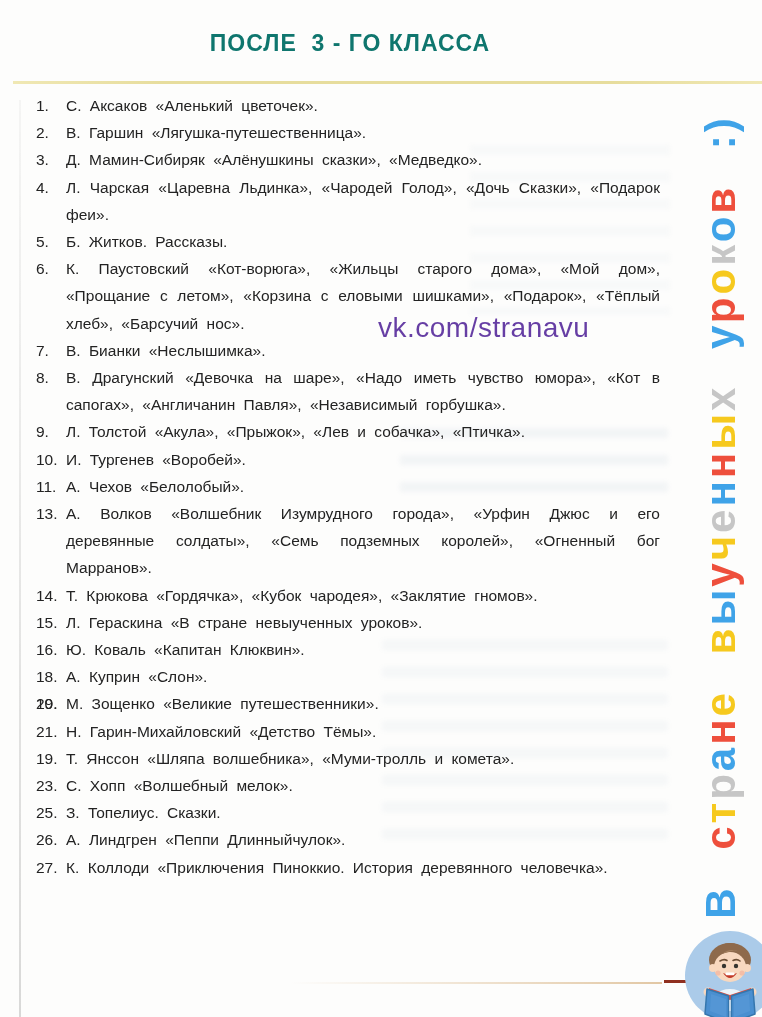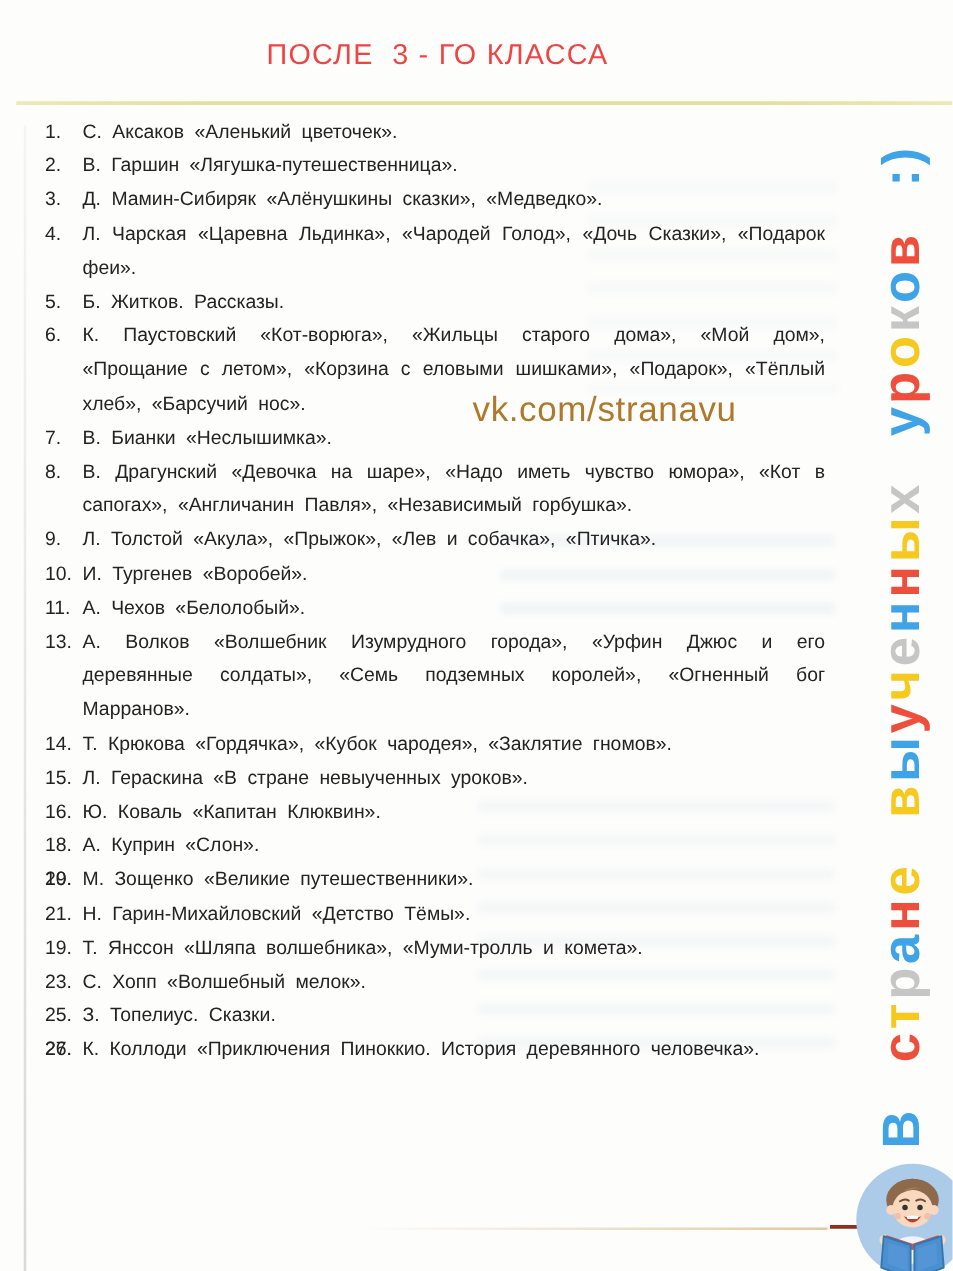--- a/index.html
+++ b/index.html
@@ -6,21 +6,21 @@
   body{
     width:762px;height:1017px;position:relative;overflow:hidden;
     background:#fdfdfc;
     font-family:"Liberation Sans", sans-serif;
   }
   .page{position:absolute;inset:0;}
 
   
   .title{
     position:absolute;top:30px;left:0;width:700px;
-    text-align:center;font-size:23px;font-weight:400;color:#ef4444;
+    text-align:center;font-size:23px;font-weight:700;color:#0f766e;
     letter-spacing:1px;white-space:pre;margin:0;
   }
   .divider{
     position:absolute;top:81px;left:13px;right:0;height:3px;
     background:linear-gradient(90deg,#f0e8b4,#e7dd9d 20%,#e7dd9d 80%,#f0e8b4);
   }
 
   
   .list{
     position:absolute;top:92px;left:36px;width:624px;
@@ -28,21 +28,21 @@
   }
   .item{
     position:relative;padding-left:30px;
     text-align:justify;word-spacing:4px;
   }
   .item .num{position:absolute;left:0;top:0;}
 
   
   .watermark{
     position:absolute;left:378px;top:312px;
-    font-size:28px;color:#a16207;opacity:.85;letter-spacing:.5px;
+    font-size:28px;color:#4c1d95;opacity:.85;letter-spacing:.5px;
   }
 
   
   .banner-wrap{position:absolute;left:688px;top:88px;width:64px;height:858px;}
   .banner{
     position:absolute;left:4px;top:858px;width:858px;height:58px;
     transform-origin:0 0;transform:rotate(-90deg);
     font-size:42px;font-weight:bold;line-height:58px;
     letter-spacing:3px;word-spacing:24px;white-space:nowrap;text-align:center;
   }
@@ -201,20 +201,21 @@
       </div>
 
 
       <div class="item">
         <span class="num">25.</span>
         <span class="txt">З. Топелиус. Сказки.</span>
       </div>
 
       <div class="item">
         <span class="num">26.</span>
+        <span class="txt">А. Линдгрен «Пеппи Длинныйчулок».</span>
       </div>
 
       <div class="item">
         <span class="num">27.</span>
         <span class="txt">К. Коллоди «Приключения Пиноккио. История деревянного человечка».</span>
       </div>
     </div>
 
   <div class="watermark">vk.com/stranavu</div>
 

